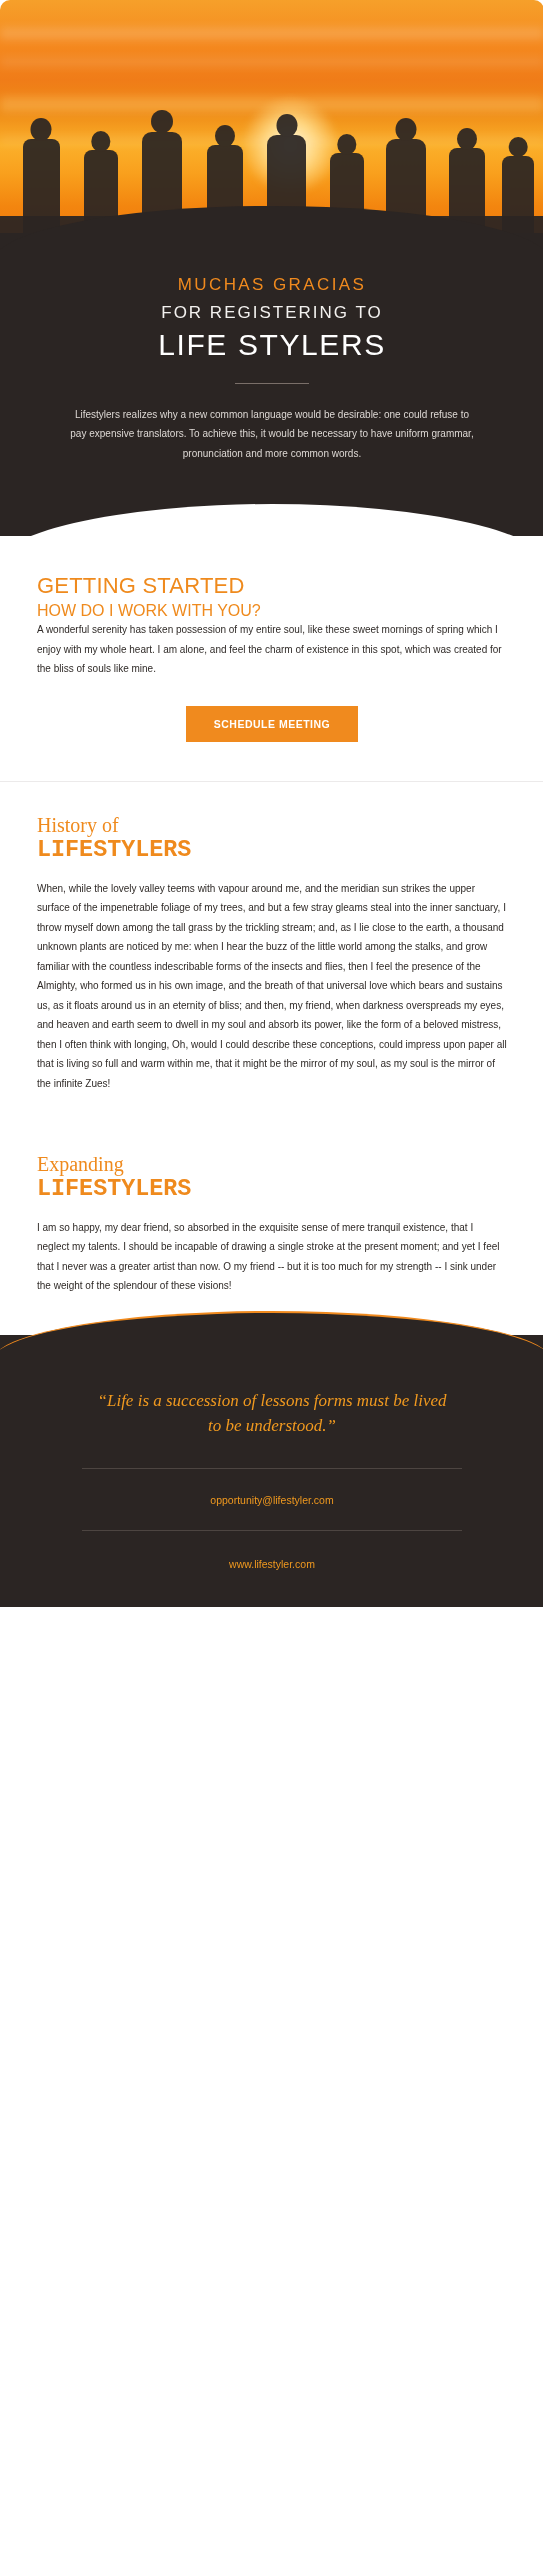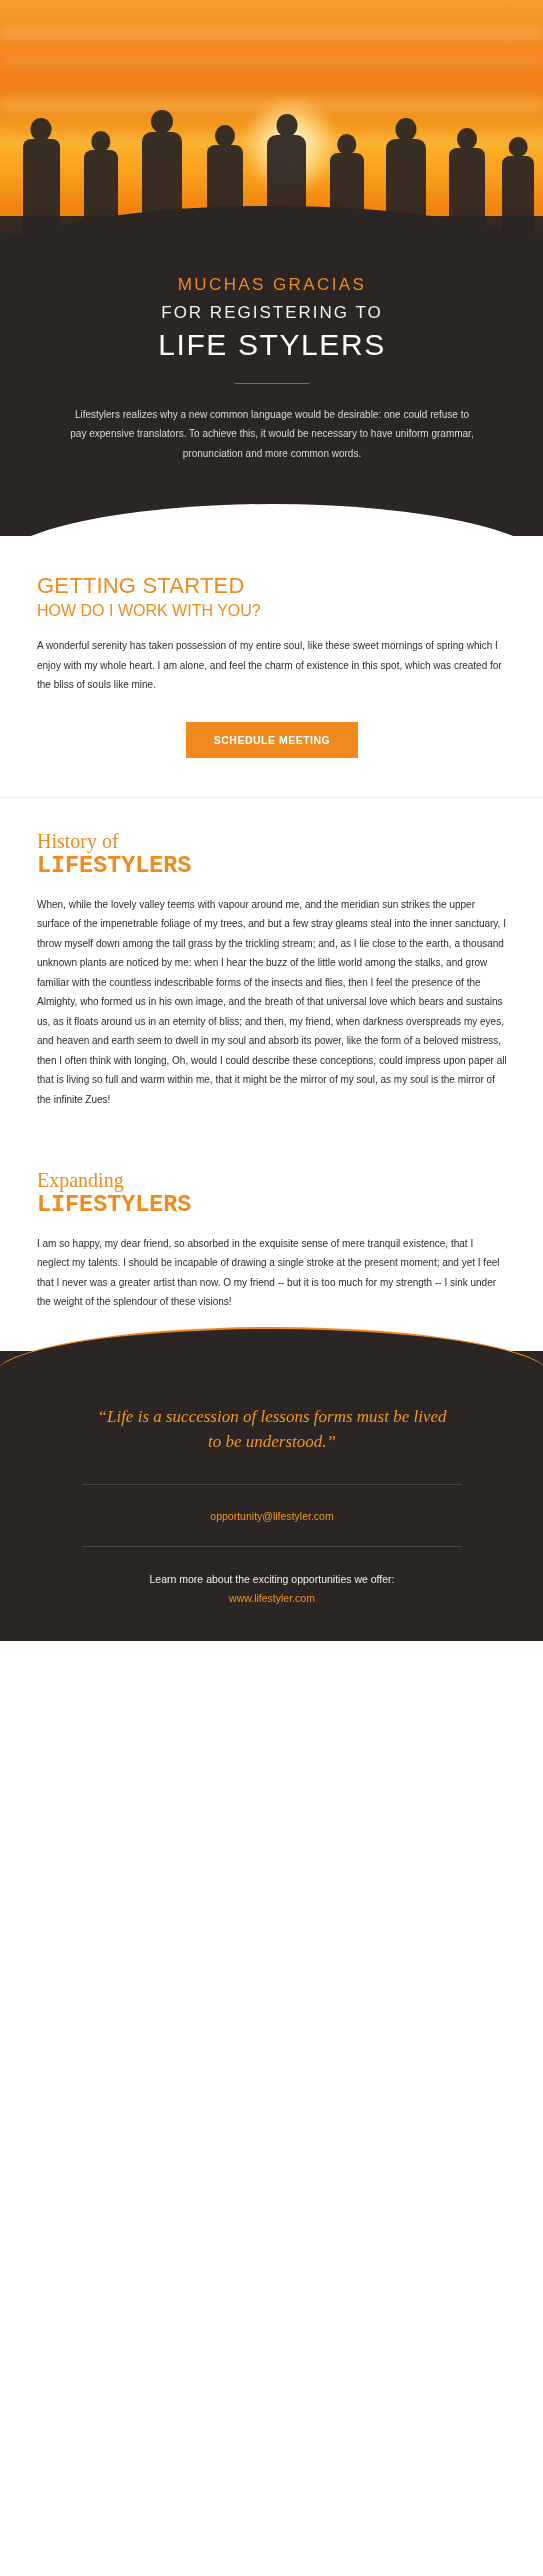--- a/index.html
+++ b/index.html
@@ -7,20 +7,21 @@
     width: 544px;
     background: #ffffff;
     font-family: "Liberation Sans", sans-serif;
   }
   .page {
     width: 544px;
     height: 2576px;
     position: relative;
     overflow: hidden;
     background: #ffffff;
+    border-radius: 10px;
   }
 
   
   .hero {
     position: relative;
     width: 544px;
     height: 234px;
     overflow: hidden;
     background: linear-gradient(180deg,
         #f6a02a 0%,
@@ -153,21 +154,21 @@
     color: #ef8a1d;
     font-weight: 400;
     letter-spacing: 0.2px;
     margin-bottom: 3.2px;
   }
   h3.sec-sub {
     position: relative;
     font-size: 16px;
     color: #ef8a1d;
     font-weight: 300;
-    margin-bottom: 16px;
+    margin-bottom: 0;
   }
   .white-sec p.body, .section p.body {
     font-size: 10px;
     line-height: 1.95;
     color: #2f2a27;
   }
   .btn-wrap {
     text-align: center;
     margin-top: 27.5px;
   }
@@ -345,18 +346,17 @@
     <div class="serif-bold">LIFESTYLERS</div>
     <p class="body">I am so happy, my dear friend, so absorbed in the exquisite sense of mere tranquil existence, that I neglect my talents. I should be incapable of drawing a single stroke at the present moment; and yet I feel that I never was a greater artist than now. O my friend -- but it is too much for my strength -- I sink under the weight of the splendour of these visions!</p>
   </div>
 
   <div class="dark-foot">
     <div class="curve-foot"></div>
     <div class="quote">“Life is a succession of lessons forms must be lived to be understood.”</div>
     <div class="foot-rule"></div>
     <a class="email" href="#">opportunity@lifestyler.com</a>
     <div class="foot-rule"></div>
-    <div class="foot-note">Learn more about the exciting opportunities we offer:</div>
     <a class="foot-link" href="#">www.lifestyler.com</a>
   </div>
 
 </div>
 
 
 </body></html>

